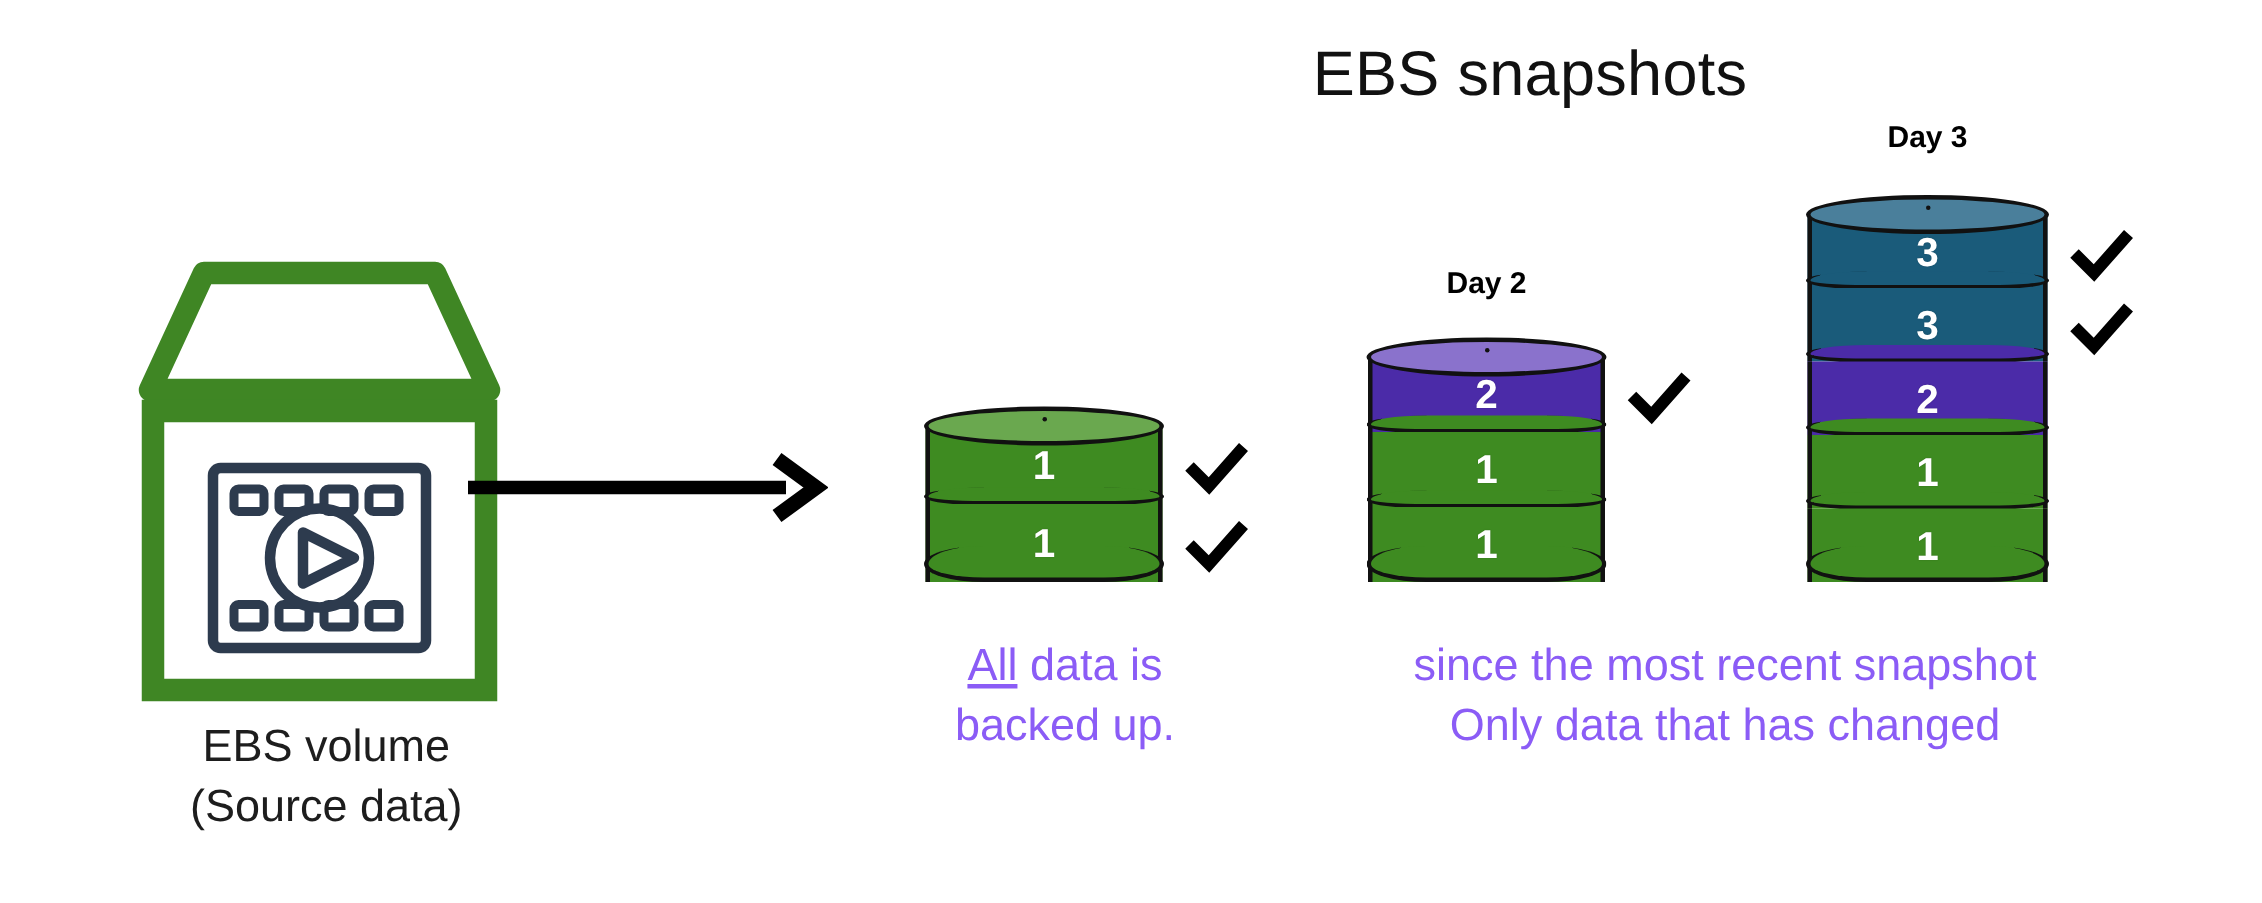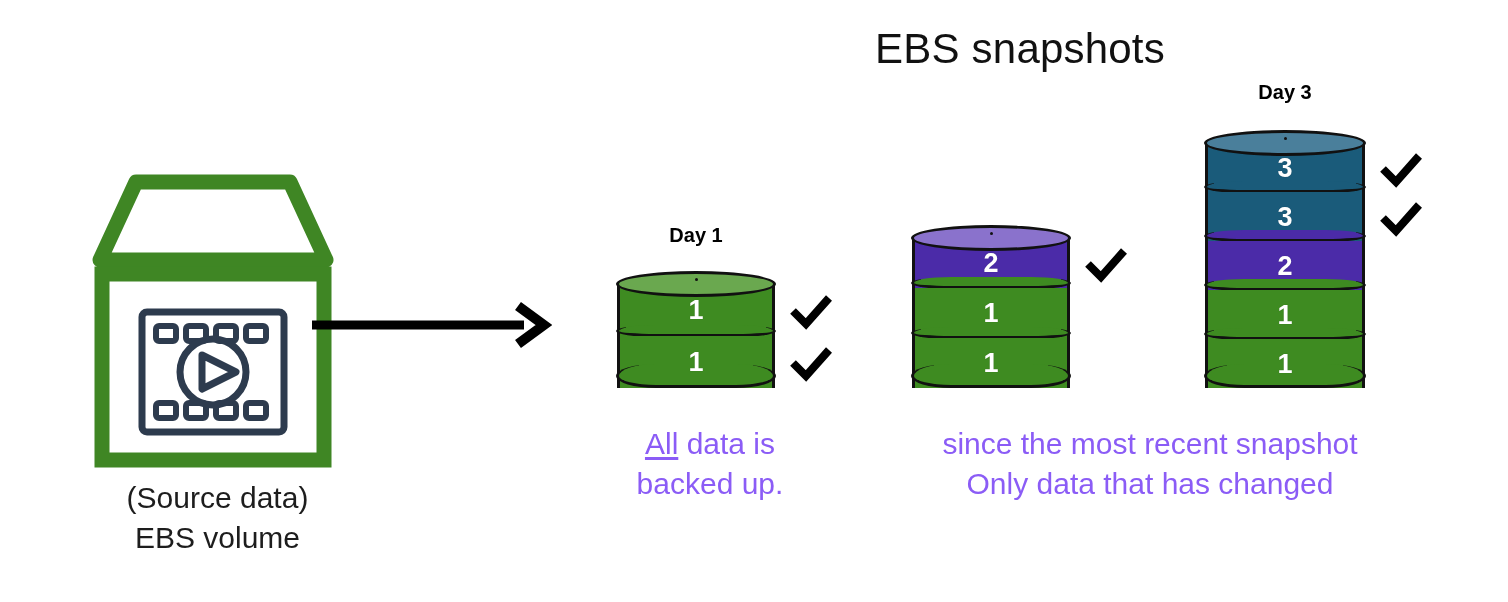--- a/index.html
+++ b/index.html
@@ -107,34 +107,33 @@
       <rect x="98" y="235" width="20" height="15" rx="3" fill="none" stroke="#2d3b4e" stroke-width="6"></rect>
       <rect x="128" y="235" width="20" height="15" rx="3" fill="none" stroke="#2d3b4e" stroke-width="6"></rect>
       <rect x="158" y="235" width="20" height="15" rx="3" fill="none" stroke="#2d3b4e" stroke-width="6"></rect>
 
       <circle cx="125" cy="204" r="33" fill="none" stroke="#2d3b4e" stroke-width="7"></circle>
       <path d="M114 187 L148 204 L114 221 Z" fill="none" stroke="#2d3b4e" stroke-width="7" stroke-linejoin="round"></path>
     </svg>
   </div>
 
   <div class="ebs-caption">
+    <div>EBS volume</div>
     <div>(Source data)</div>
-    <div>EBS volume</div>
   </div>
 
   <div class="arrow">
     <svg width="240" height="50" viewBox="0 0 240 50" xmlns="http://www.w3.org/2000/svg">
       <line x1="0" y1="25" x2="212" y2="25" stroke="#000" stroke-width="9"></line>
       <path d="M206 6 L232 25 L206 44" fill="none" stroke="#000" stroke-width="10" stroke-linejoin="miter" stroke-linecap="butt"></path>
     </svg>
   </div>
 
   <div id="stacks-root">
       <div class="stack" style="left: 617px; top: 284px; width: 158px; height: 104px;">
-        <div class="stack-label" style="top: -60px;">Day 1</div>
         <div class="cyl" style="top: 0px; width: 158px; height: 104px;">
           <div class="layer" style="top: 0px; height: 52px;">
             <div class="band" style="background: rgb(62, 139, 33);"></div>
             <div class="num">1</div>
             <div class="sep" style="background: rgb(62, 139, 33);"></div>
           </div>
           <div class="layer" style="top: 52px; height: 52px;">
             <div class="band" style="background: rgb(62, 139, 33);"></div>
             <div class="num">1</div>
           </div>
@@ -144,20 +143,21 @@
           </div>
         </div>
         <div class="check" style="left: 172px; top: 6px;"><svg width="44" height="44" viewBox="0 0 44 44" xmlns="http://www.w3.org/2000/svg">
             <path d="M4 21 L17 34 L40 8" fill="none" stroke="#000" stroke-width="8" stroke-linecap="butt" stroke-linejoin="miter"></path>
           </svg></div>
         <div class="check" style="left: 172px; top: 58px;"><svg width="44" height="44" viewBox="0 0 44 44" xmlns="http://www.w3.org/2000/svg">
             <path d="M4 21 L17 34 L40 8" fill="none" stroke="#000" stroke-width="8" stroke-linecap="butt" stroke-linejoin="miter"></path>
           </svg></div>
       </div>
       <div class="stack" style="left: 912px; top: 238px; width: 158px; height: 150px;">
+        <div class="stack-label" style="top: -60px;">Day 2</div>
         <div class="cyl" style="top: 0px; width: 158px; height: 150px;">
           <div class="layer" style="top: 0px; height: 50px;">
             <div class="band" style="background: rgb(75, 43, 168);"></div>
             <div class="num">2</div>
             <div class="sep" style="background: rgb(62, 139, 33);"></div>
           </div>
           <div class="layer" style="top: 50px; height: 50px;">
             <div class="band" style="background: rgb(62, 139, 33);"></div>
             <div class="num">1</div>
             <div class="sep" style="background: rgb(62, 139, 33);"></div>

